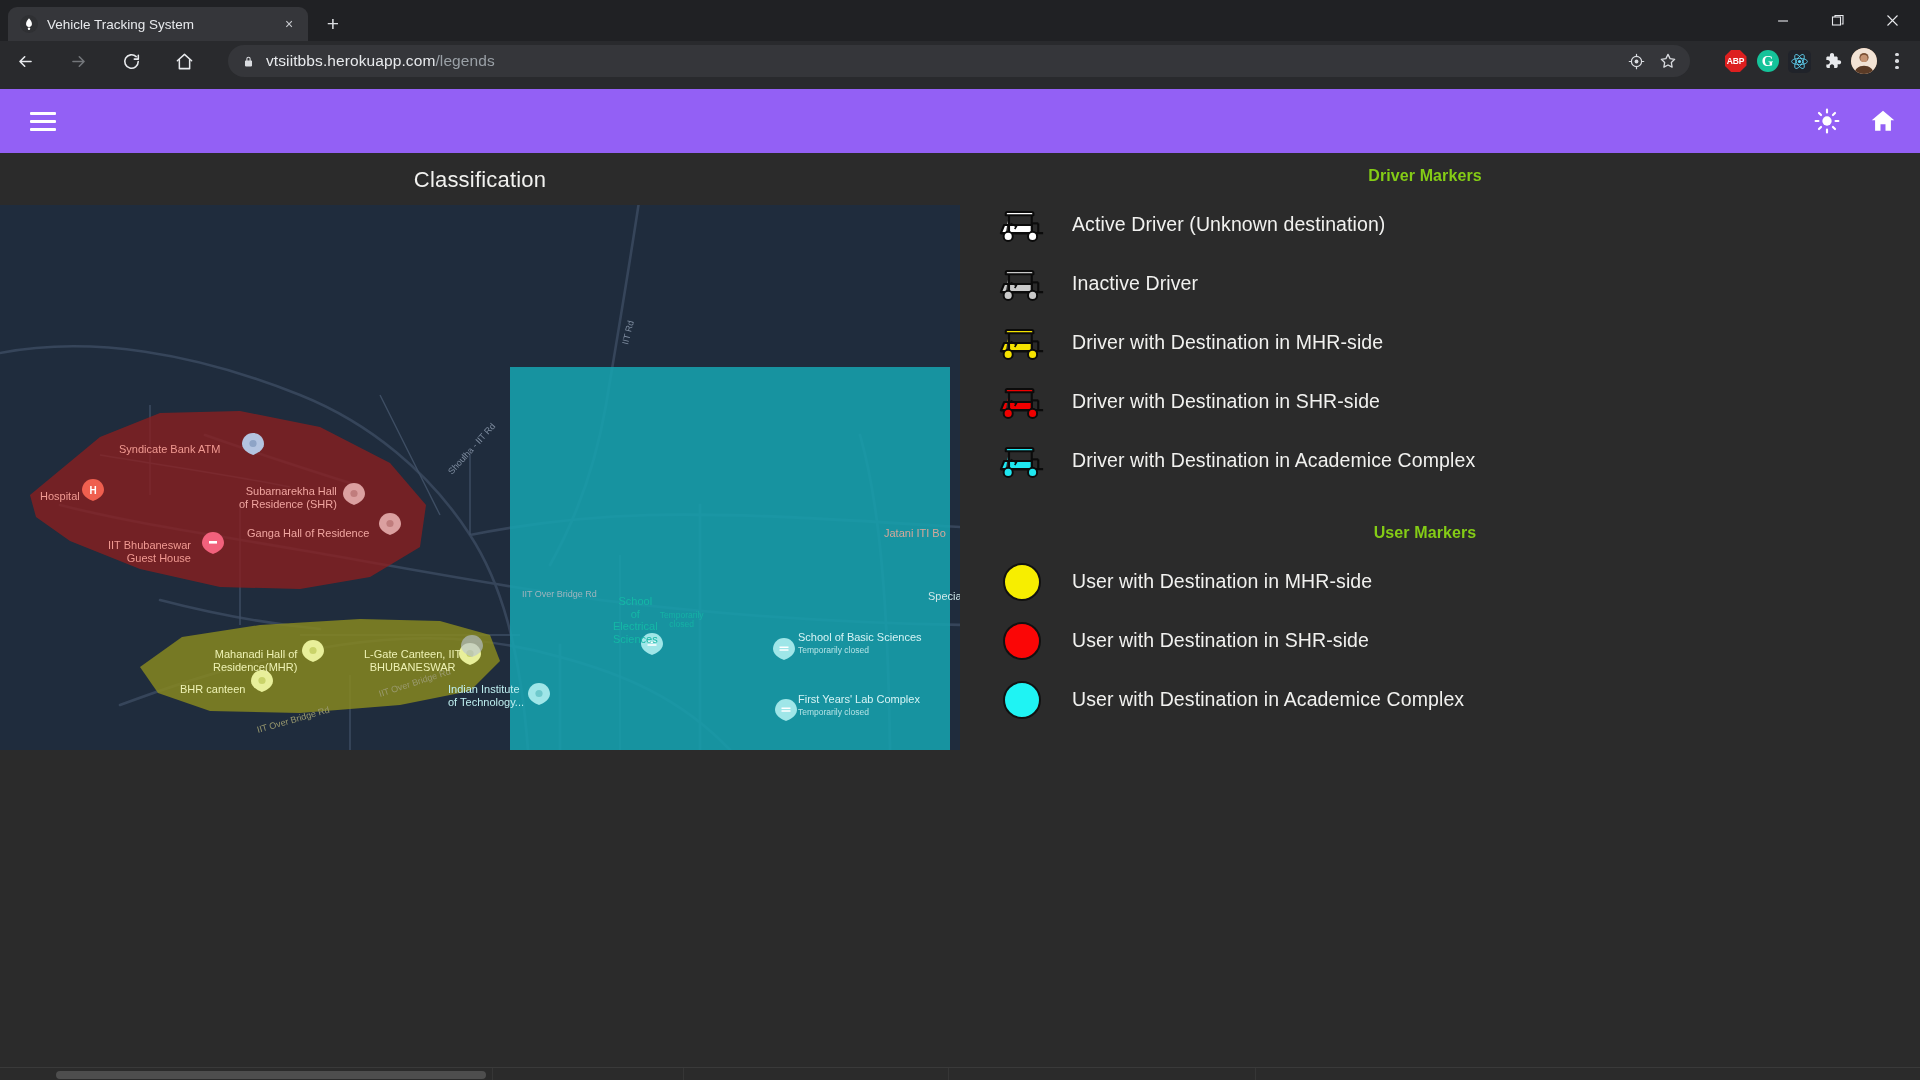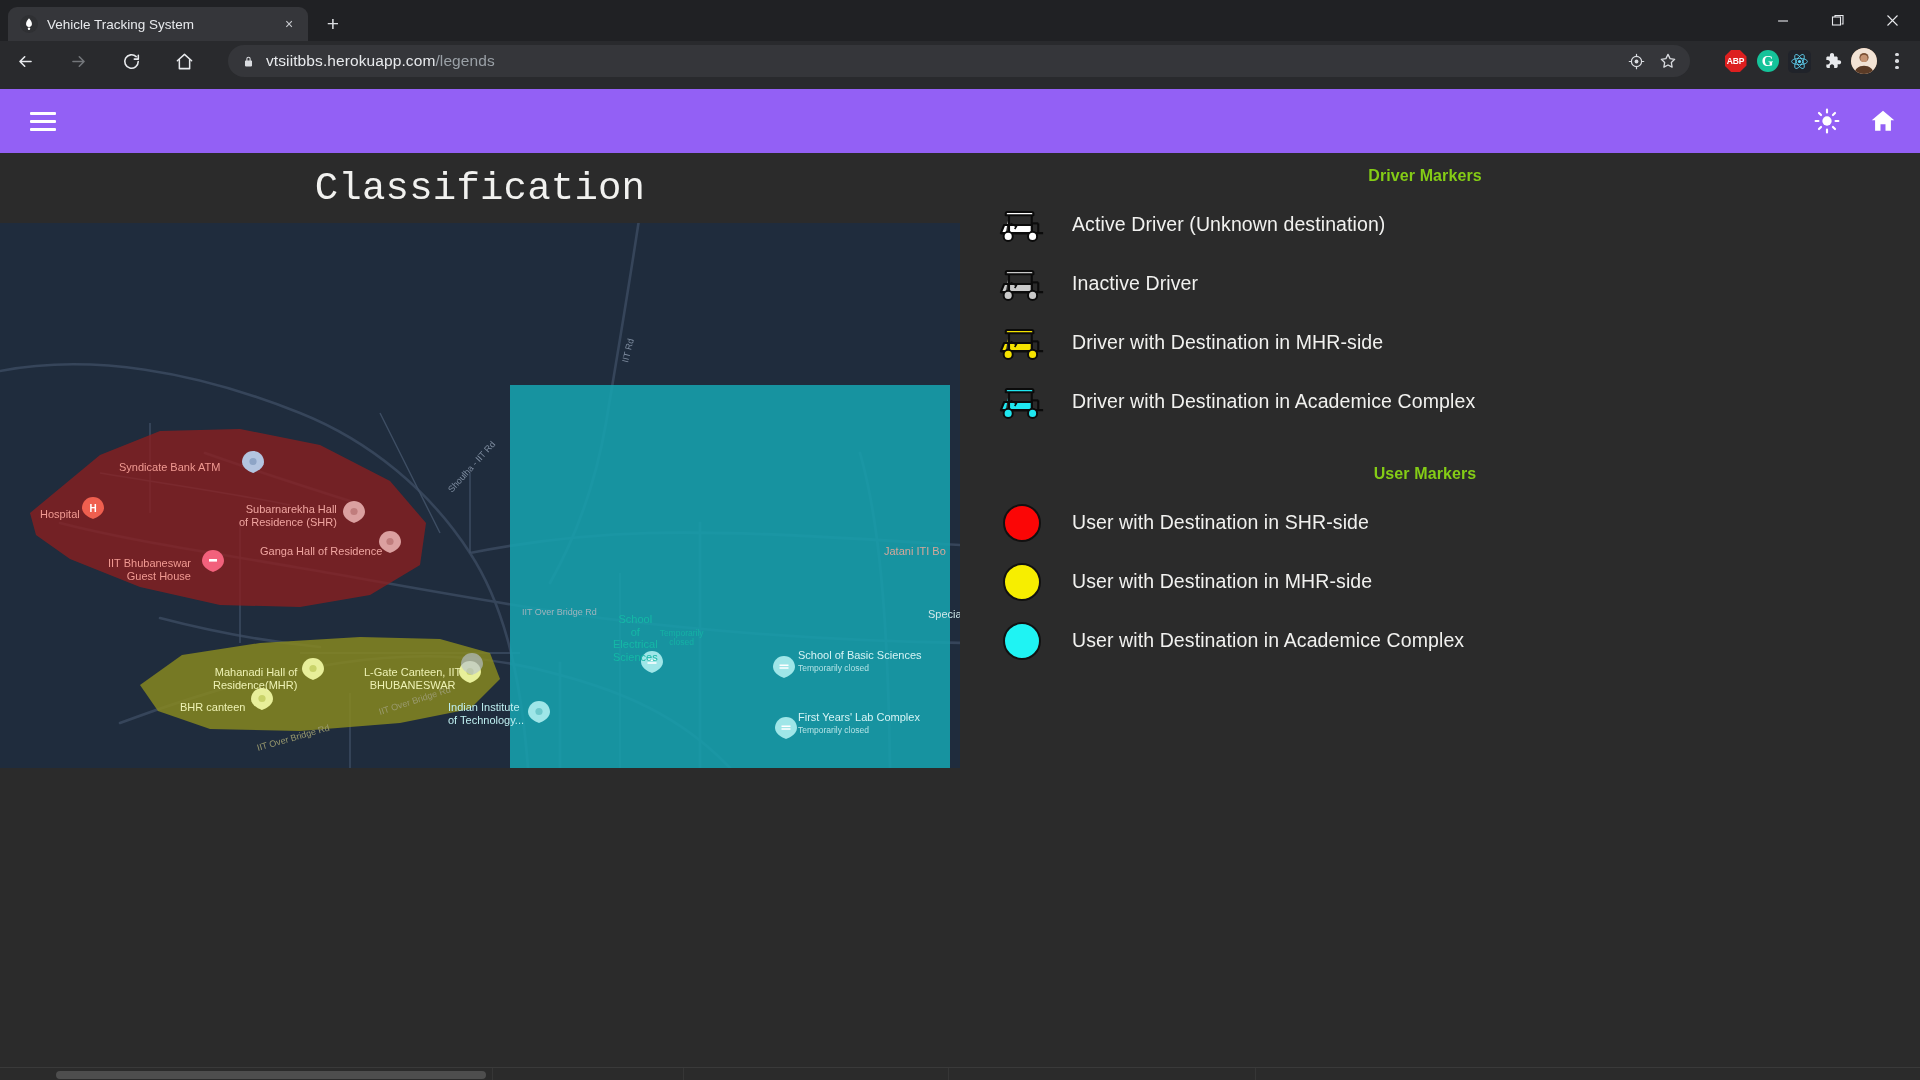--- a/index.html
+++ b/index.html
@@ -97,22 +97,22 @@
   .hamburger i { display: block; height: 3px; width: 26px; background: #fff; border-radius: 1px; }
   .appbar-right { display: flex; align-items: center; gap: 26px; }
   .appbar-icon { width: 30px; height: 30px; display: flex; align-items: center;
                  justify-content: center; color: #fff; }
 
   .content { flex: 1; display: flex; position: relative; }
 
   
   .mapcol { width: 960px; flex: 0 0 960px; display: flex; flex-direction: column; }
   .map-title {
-    color: #f1f1ef; font-size: 39px; font-weight: 400; text-align: center;
-    padding: 14px 0 12px 0; letter-spacing: 0.2px; font-family: Liberation Mono, monospace;
+    color: #f1f1ef; font-size: 22px; font-weight: 400; text-align: center;
+    padding: 14px 0 12px 0; letter-spacing: 0.2px;
   }
   .mapwrap { position: relative; width: 960px; height: 545px; overflow: hidden;
              background: #1f2c3d; }
   .mapsvg { position: absolute; inset: 0; display: block; }
   .poi { position: absolute; display: flex; align-items: center; gap: 2px;
          white-space: nowrap; pointer-events: none; }
   .poi-lbl { font-size: 11px; line-height: 1.15; }
   .poi-sub { font-size: 8.5px; opacity: 0.82; display: block; }
   .maplabel { position: absolute; font-size: 11px; white-space: nowrap; }
 
@@ -404,21 +404,21 @@
             </div>
           <div class="poi" style="left:40px;top:285px;color:#f19a92;">
             <span class="poi-lbl">Hospital</span>
             </div>
           <div class="poi" style="left:239px;top:280px;color:#f0a5a0;text-align:right;width:115px;white-space:pre-line;line-height:1.12;">
             <span class="poi-lbl" style="white-space:pre-line">Subarnarekha Hall
 of Residence (SHR)</span></div>
           <div class="poi" style="left:108px;top:334px;color:#f19a92;width:100px;text-align:right;white-space:pre-line;line-height:1.12;">
             <span class="poi-lbl" style="white-space:pre-line">IIT Bhubaneswar
 Guest House</span></div>
-          <div class="poi" style="left:260px;top:322px;color:#f0a5a0;">
+          <div class="poi" style="left:247px;top:322px;color:#f0a5a0;">
             <span class="poi-lbl">Ganga Hall of Residence</span>
             </div>
 
           <div class="poi" style="left:213px;top:443px;color:#eef2b4;width:98px;text-align:right;white-space:pre-line;line-height:1.12;">
             <span class="poi-lbl" style="white-space:pre-line">Mahanadi Hall of
 Residence(MHR)</span></div>
           <div class="poi" style="left:180px;top:478px;color:#eef2b4;">
             <span class="poi-lbl">BHR canteen</span>
             </div>
           <div class="poi" style="left:364px;top:443px;color:#eef2b4;width:106px;text-align:center;white-space:pre-line;line-height:1.12;">
@@ -508,20 +508,41 @@
                 <g stroke="#0b0b0b" stroke-width="2.4" fill="#f5e300">
                   <circle cx="15" cy="38" r="5.6"></circle>
                   <circle cx="45" cy="38" r="5.6"></circle>
                 </g>
                 <path d="M18 22 l7 4 l-2 3" fill="none" stroke="#0b0b0b" stroke-width="2"></path>
               </svg>
             </div>
             <div class="legend-text">Driver with Destination in MHR-side</div>
           </div>
 
+          <div class="legend-row">
+            <div class="legend-icon">
+              <svg width="52" height="40" viewBox="0 0 64 48">
+                <g stroke="#0b0b0b" stroke-width="2.6" stroke-linejoin="round" fill="#f00000">
+                  <path d="M14 8 h30 a2 2 0 0 1 2 2 v2 h-34 v-2 a2 2 0 0 1 2 -2 z"></path>
+                  <path d="M16 12 v12 h-6 l-4 10 h6"></path>
+                  <path d="M44 12 v22"></path>
+                  <path d="M16 24 h28 v10 h-28 z"></path>
+                  <path d="M6 34 h52"></path>
+                  <path d="M52 22 v12"></path>
+                  <path d="M44 22 h8"></path>
+                </g>
+                <g stroke="#0b0b0b" stroke-width="2.4" fill="#f00000">
+                  <circle cx="15" cy="38" r="5.6"></circle>
+                  <circle cx="45" cy="38" r="5.6"></circle>
+                </g>
+                <path d="M18 22 l7 4 l-2 3" fill="none" stroke="#0b0b0b" stroke-width="2"></path>
+              </svg>
+            </div>
+            <div class="legend-text">Driver with Destination in SHR-side</div>
+          </div>
 
           <div class="legend-row">
             <div class="legend-icon">
               <svg width="52" height="40" viewBox="0 0 64 48">
                 <g stroke="#0b0b0b" stroke-width="2.6" stroke-linejoin="round" fill="#1fe7f0">
                   <path d="M14 8 h30 a2 2 0 0 1 2 2 v2 h-34 v-2 a2 2 0 0 1 2 -2 z"></path>
                   <path d="M16 12 v12 h-6 l-4 10 h6"></path>
                   <path d="M44 12 v22"></path>
                   <path d="M16 24 h28 v10 h-28 z"></path>
                   <path d="M6 34 h52"></path>
@@ -537,30 +558,30 @@
             </div>
             <div class="legend-text">Driver with Destination in Academice Complex</div>
           </div>
         </div>
 
         <div class="legend-head user">User Markers</div>
         <div class="legend-list">
 
           <div class="legend-row">
             <div class="legend-icon">
+              <span class="dot" style="background:#f7ee00"></span>
+            </div>
+            <div class="legend-text">User with Destination in MHR-side</div>
+          </div>
+
+          <div class="legend-row">
+            <div class="legend-icon">
               <span class="dot" style="background:#fb0606"></span>
             </div>
             <div class="legend-text">User with Destination in SHR-side</div>
-          </div>
-
-          <div class="legend-row">
-            <div class="legend-icon">
-              <span class="dot" style="background:#f7ee00"></span>
-            </div>
-            <div class="legend-text">User with Destination in MHR-side</div>
           </div>
 
           <div class="legend-row">
             <div class="legend-icon">
               <span class="dot" style="background:#1ff3f3"></span>
             </div>
             <div class="legend-text">User with Destination in Academice Complex</div>
           </div>
         </div>
       </div>

